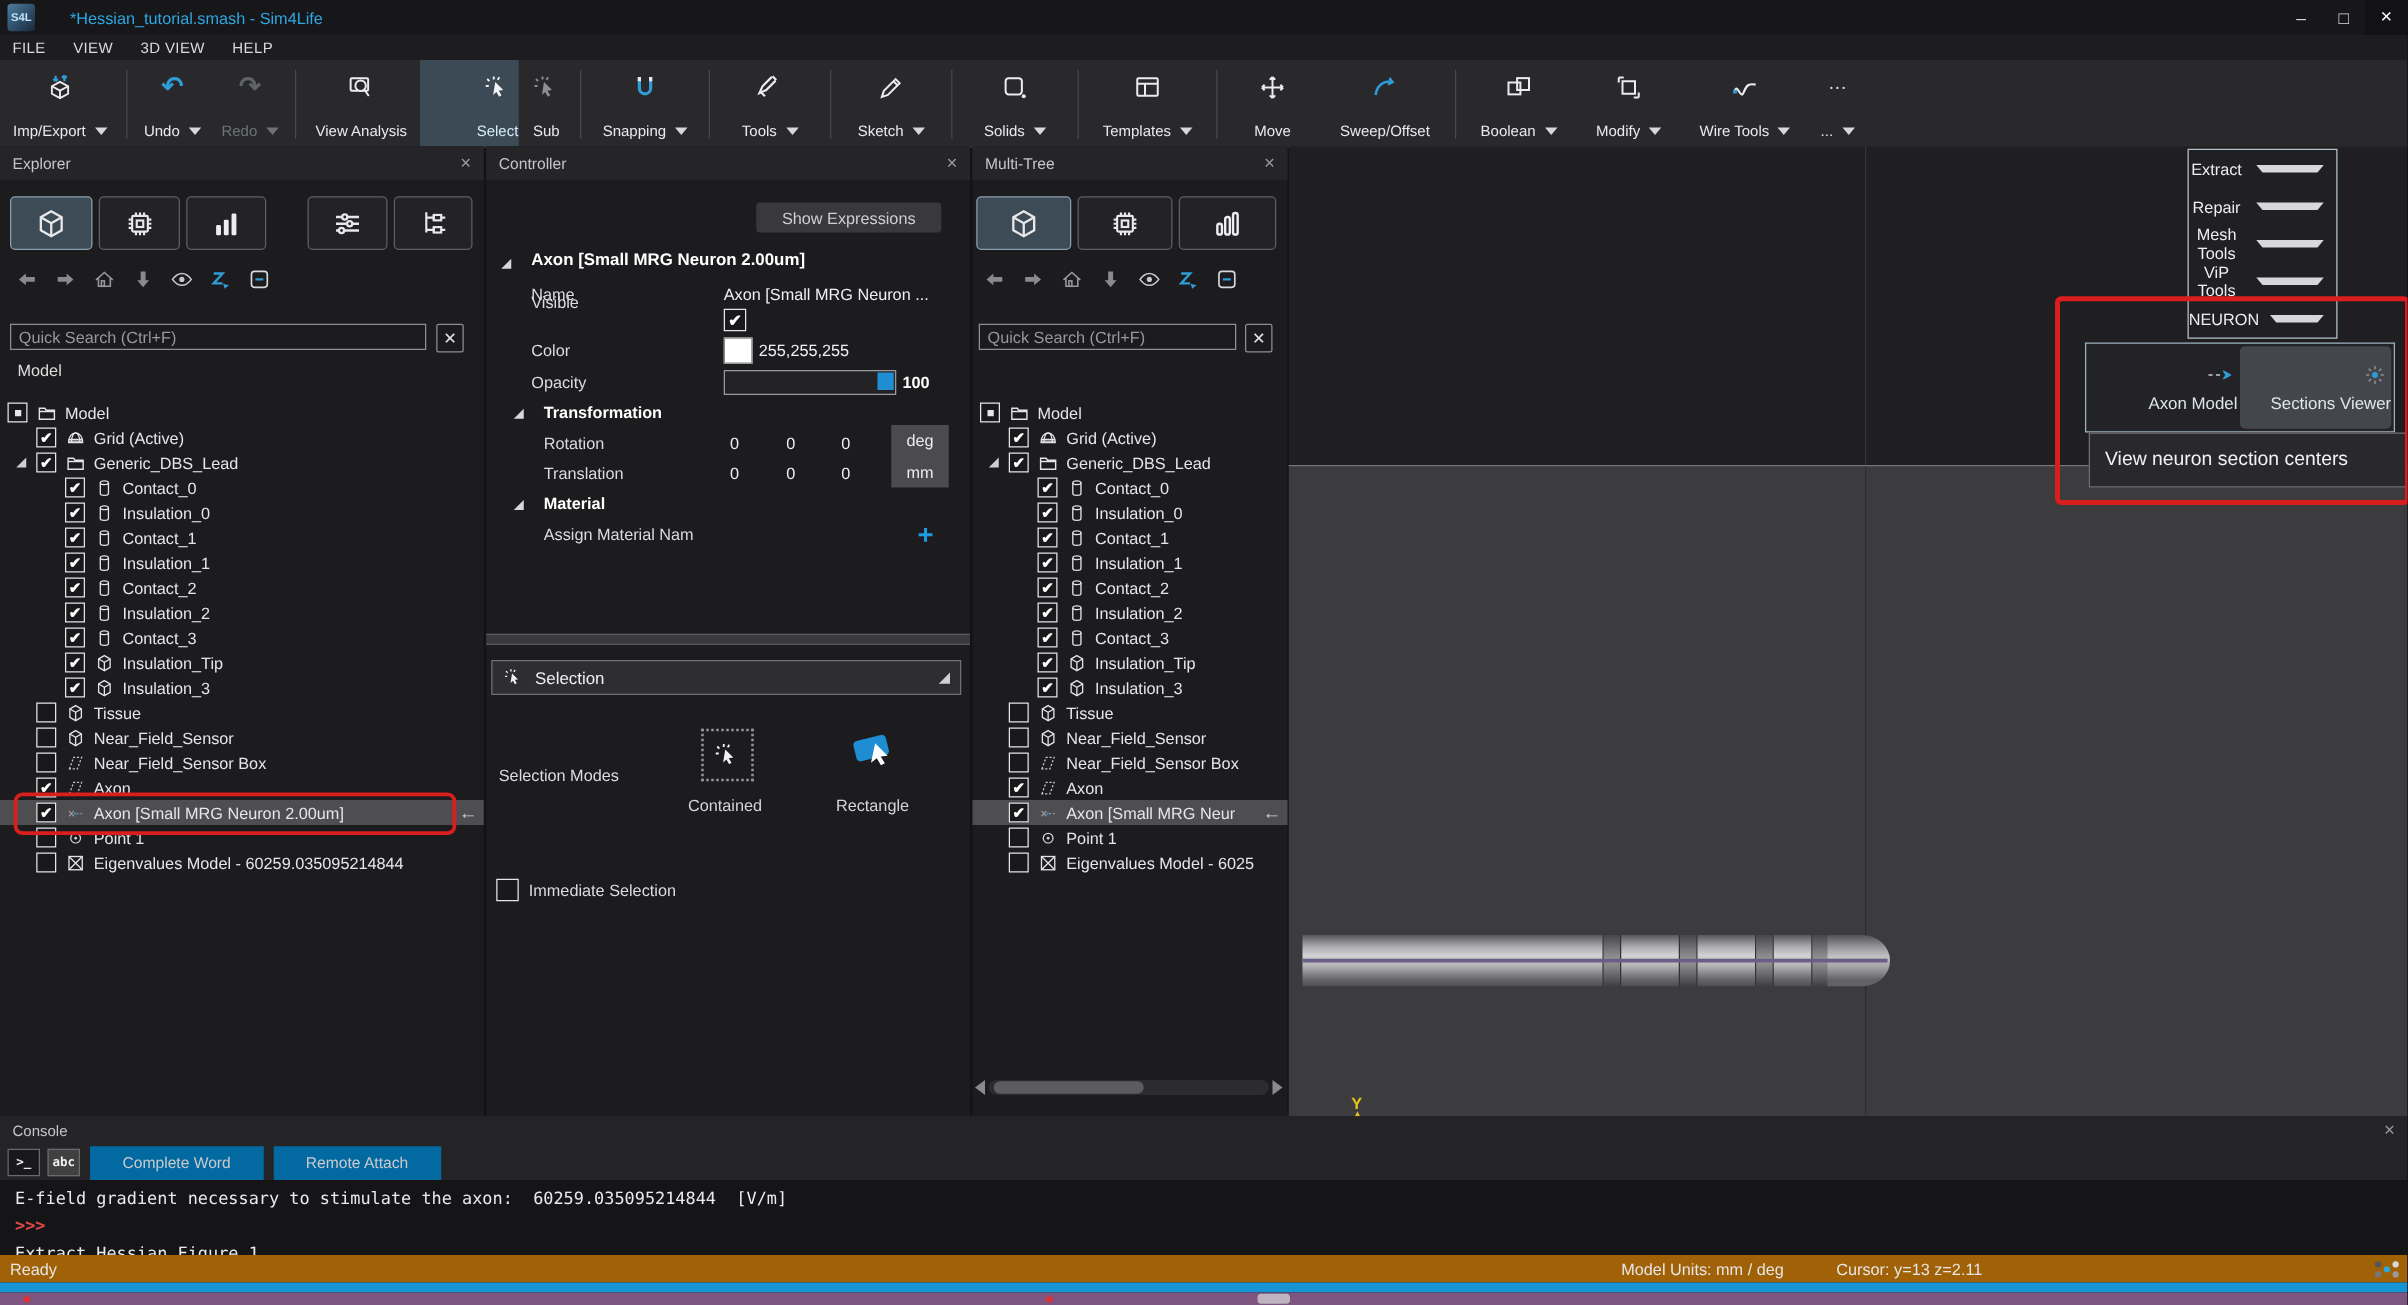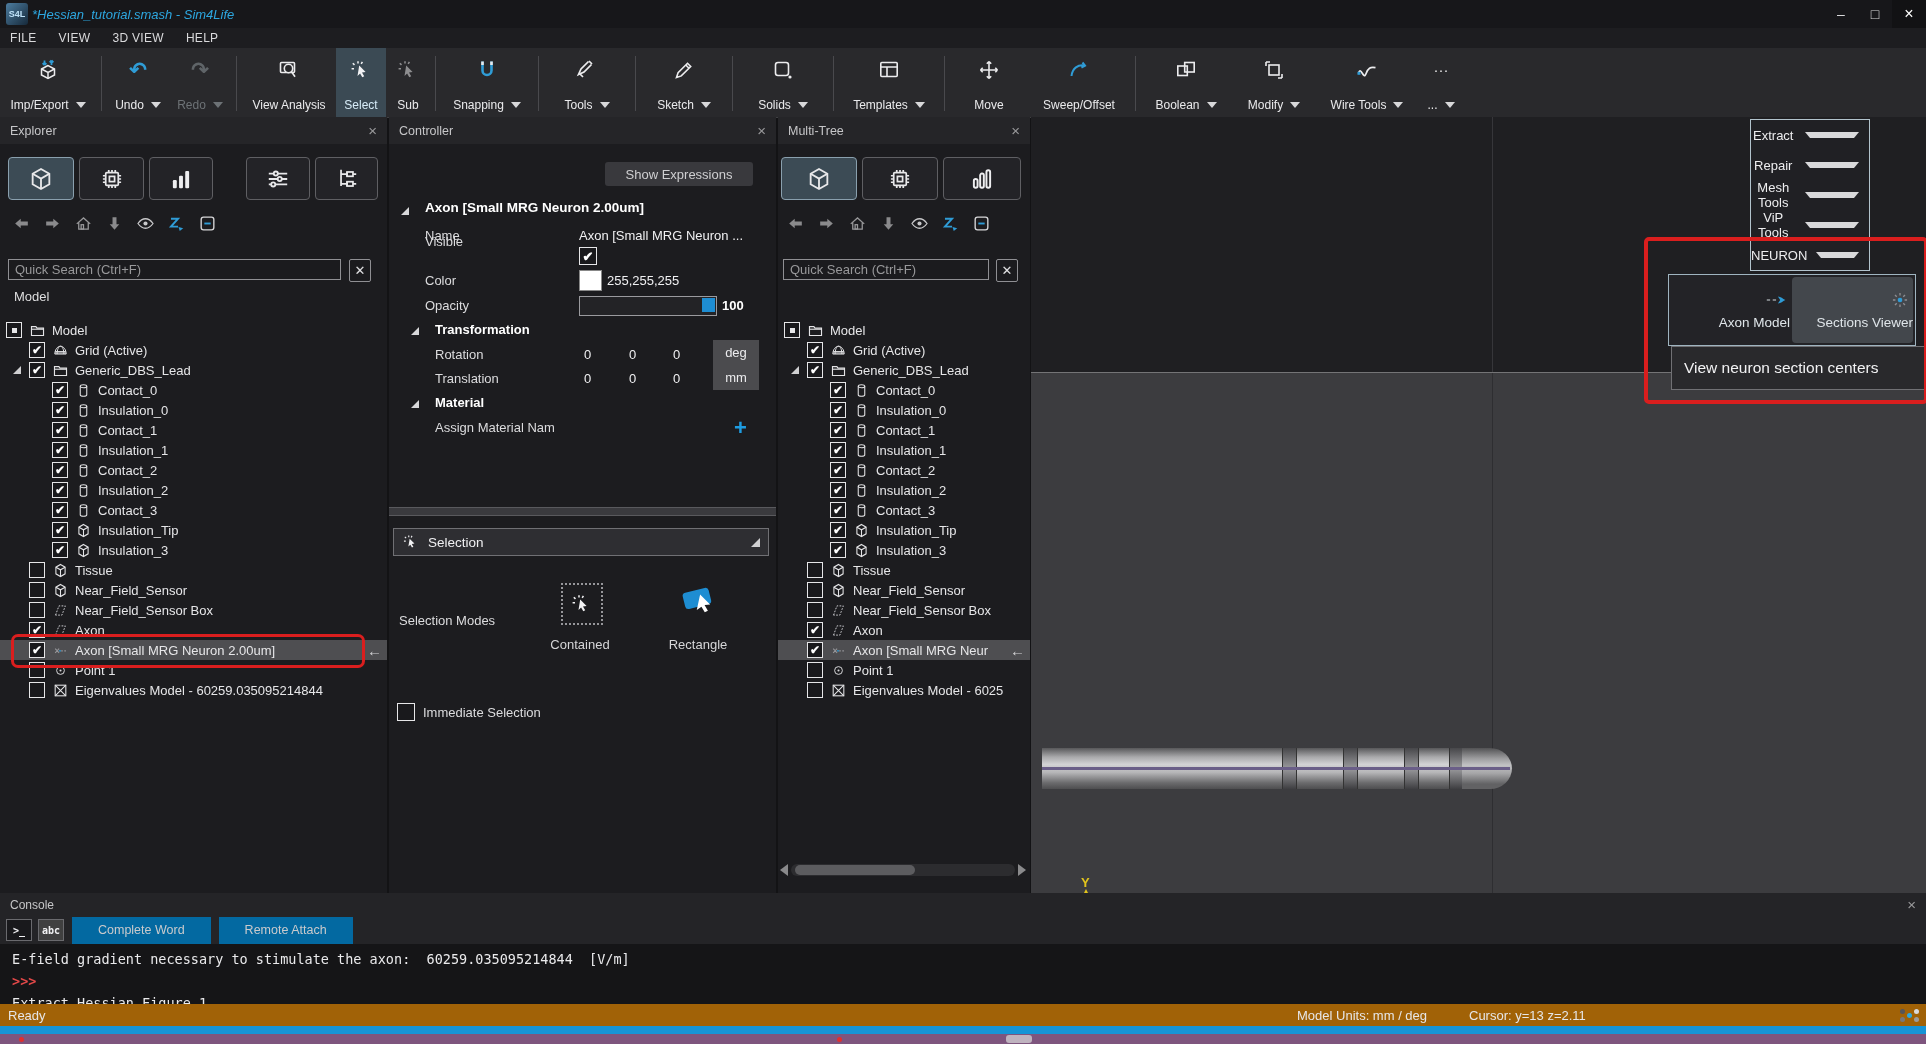--- a/index.html
+++ b/index.html
@@ -3,21 +3,21 @@
 <meta charset="utf-8">
 <style>
   html,body{margin:0;padding:0;background:#131315;}
   body{width:1926px;height:1044px;position:relative;overflow:hidden;
        font-family:"Liberation Sans",sans-serif;color:#e4e4e6;-webkit-user-select:none;}
   .abs{position:absolute;}
   
   #titlebar{position:absolute;left:0;top:0;width:1926px;height:28px;background:#17171a;display:flex;align-items:center;}
   #logo{width:22px;height:22px;margin-left:6px;border-radius:3px;background:linear-gradient(135deg,#4d7da0,#16293a);
         display:flex;align-items:center;justify-content:center;font-size:9px;font-weight:bold;color:#bfe2f8;}
-  #wtitle{margin-left:4px;font-size:13px;color:#2da7e0;font-style:italic;}
+  #wtitle{margin-left:28px;font-size:13px;color:#2da7e0;}
   #wbtns{margin-left:auto;display:flex;height:28px;}
   .wbtn{width:34px;height:28px;display:flex;align-items:center;justify-content:center;color:#d8d8da;font-size:14px;}
   .wbtn.close{background:#121214;font-size:16px;color:#fff;}
   
   #menubar{position:absolute;left:0;top:28px;width:1926px;height:20px;background:#1d1d20;display:flex;align-items:center;gap:22px;padding-left:10px;}
   .menu-item{font-size:12px;color:#dadadc;letter-spacing:.3px;}
   
   #toolbar{position:absolute;left:0;top:48px;width:1926px;height:69px;background:#29292c;border-bottom:1px solid #3f3f42;display:flex;align-items:stretch;}
   .tb-item{display:flex;flex-direction:column;align-items:center;justify-content:space-between;padding:7px 0 5px;flex:none;}
   .tb-item.active{background:#3b4a54;}
@@ -405,21 +405,21 @@
     <div class="tb-item" style="width: 94px;">
       <div class="tb-ic">
         <svg class="icn ">
           <use href="#sym-magnifier"></use>
         </svg>
       </div>
       <div class="tb-lab">
         <span>View Analysis</span>
       </div>
     </div>
-    <div class="tb-item active" style="width: 50px;">
+    <div class="tb-item active" style="width: 34px; padding-left: 45px;">
       <div class="tb-ic">
         <svg class="icn ">
           <use href="#sym-cursor"></use>
         </svg>
       </div>
       <div class="tb-lab">
         <span>Select</span>
       </div>
     </div>
     <div class="tb-item" style="width: 44px;">

